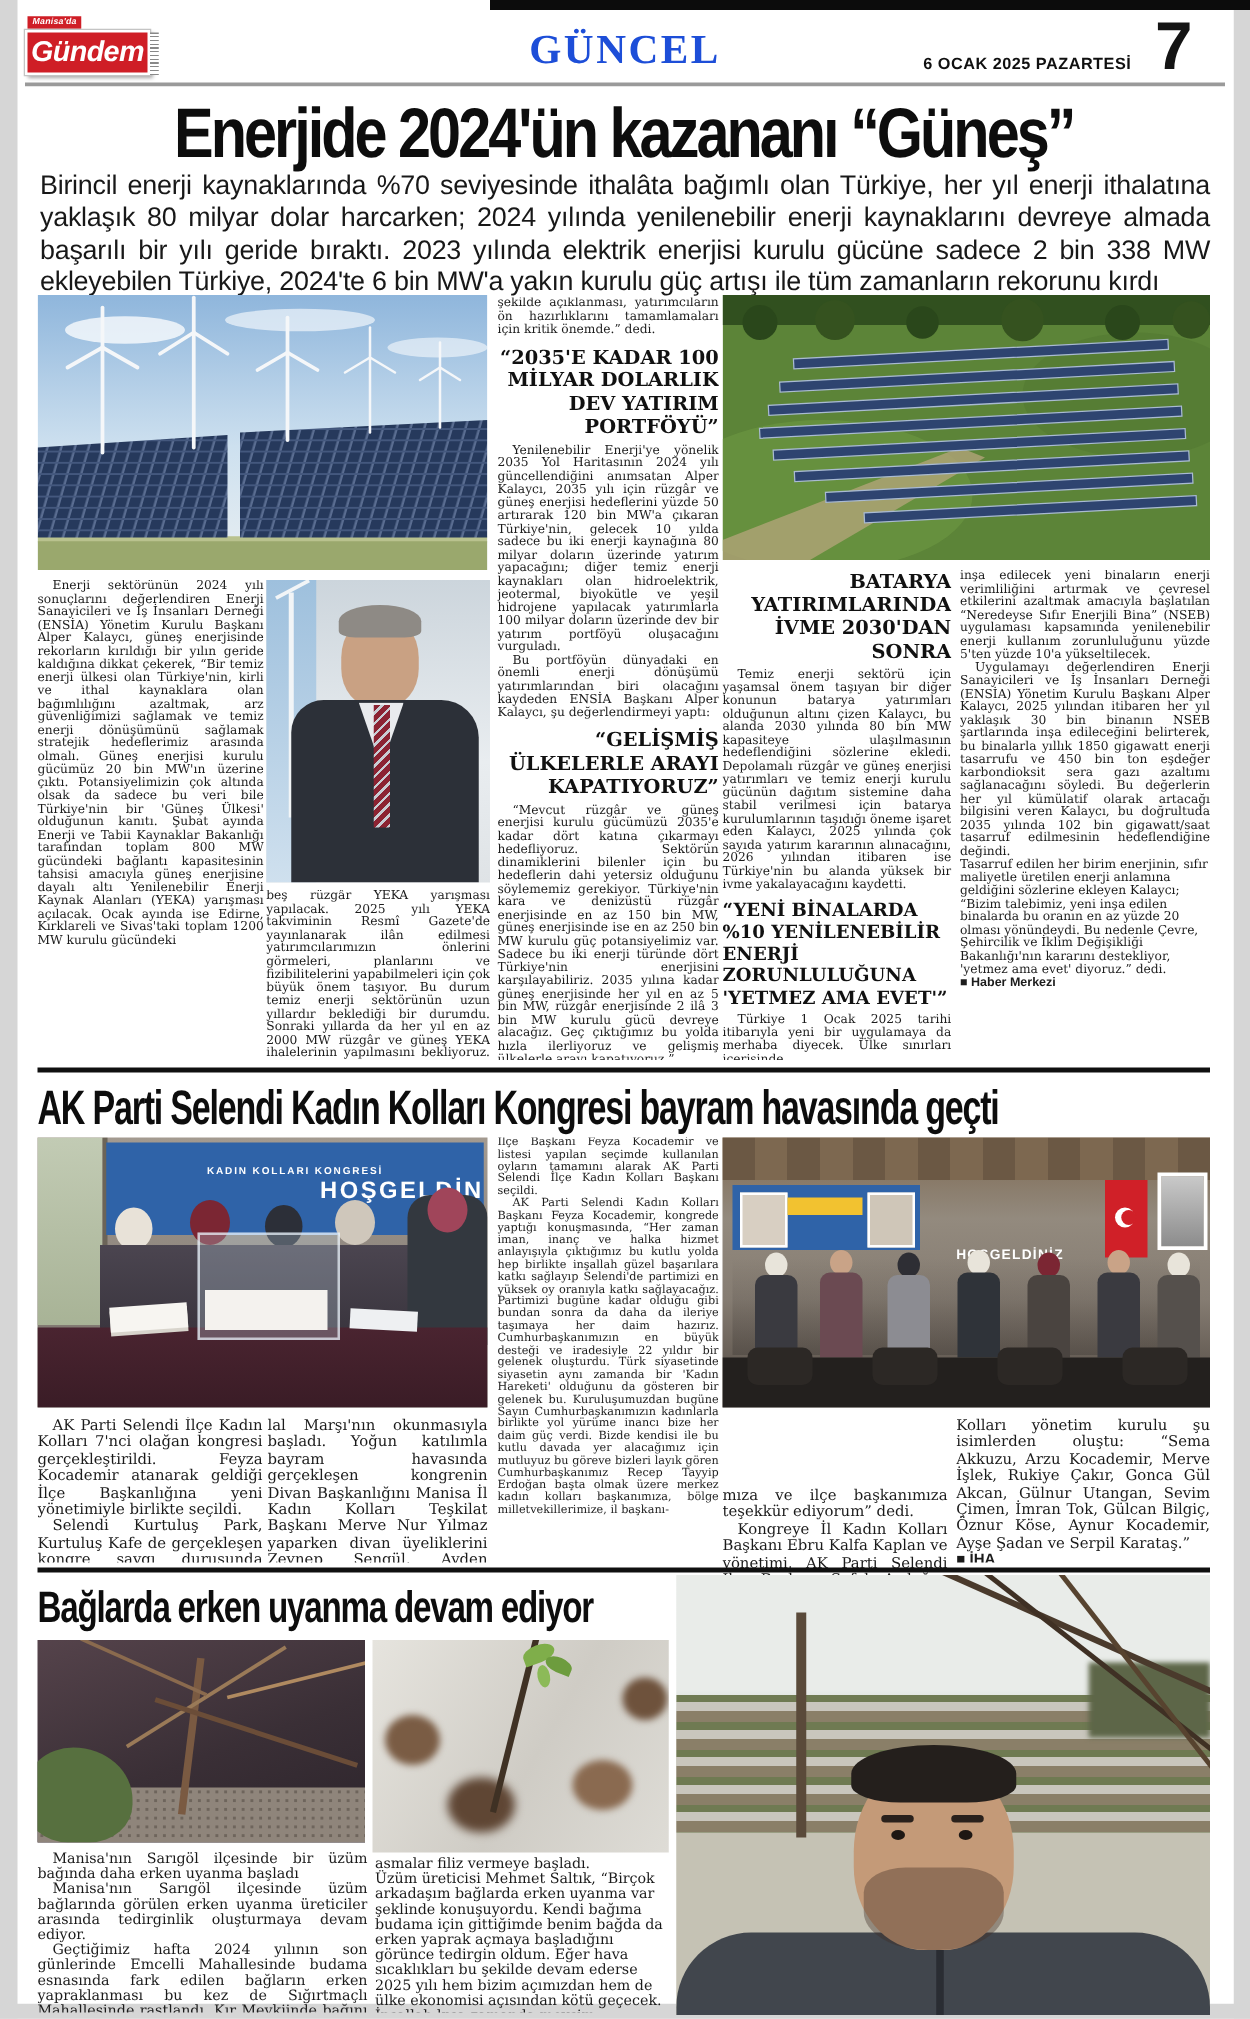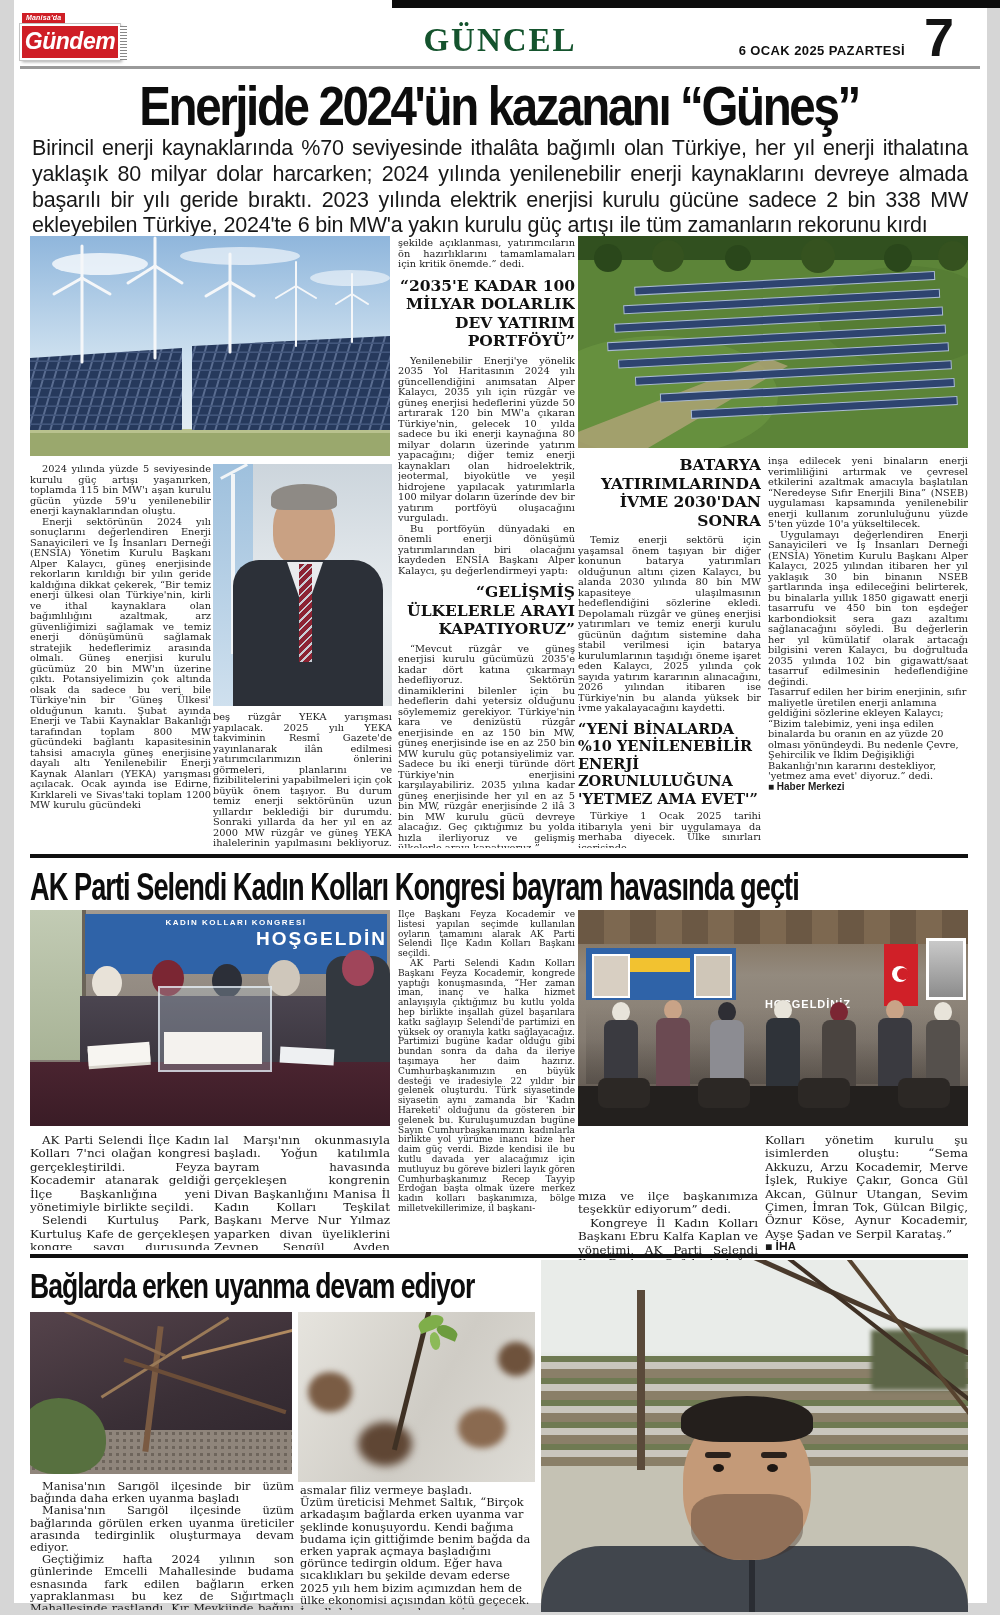--- a/index.html
+++ b/index.html
@@ -8,21 +8,21 @@
   .abs{position:absolute;}
   
   .edge{background:#d6d6d6;}
   .topbar{background:#0c0c0c;}
   
   .masthead-tag{background:#cf1e26;color:#fff;font:italic 700 7px/10px "Liberation Sans",sans-serif;
         padding:0 4px;letter-spacing:.2px;}
   .masthead{background:#cf1e26;border:2px solid #fff;box-shadow:0 0 0 1px #c4c4c4,2px 2px 3px rgba(0,0,0,.35);
         color:#fff;font:italic 800 23px/30px "Liberation Sans",sans-serif;text-align:center;letter-spacing:-.5px;}
   .masthead-strip{background:repeating-linear-gradient(0deg,#888 0 1px,#fff 1px 3px);}
-  .section-title{font:700 33px/36px "Liberation Serif",serif;letter-spacing:2px;text-align:center;color:#14532d;}
+  .section-title{font:700 33px/36px "Liberation Serif",serif;letter-spacing:2px;text-align:center;color:#1d4ed8;}
   .issue-date{font:700 13px/14px "Liberation Sans",sans-serif;letter-spacing:.4px;color:#101010;text-align:right;}
   .page-num{font:700 54px/54px "Liberation Sans",sans-serif;color:#141414;}
   .hdr-rule{background:#9a9a9a;}
   .black-rule{background:#101010;}
   
   .h1-main{font:700 50px/54px "Liberation Sans",sans-serif;letter-spacing:-2.5px;white-space:nowrap;
         text-align:center;color:#0d0d0d;transform:scale(.95,1.12);transform-origin:50% 0;}
   .h2-main{font:700 34px/37px "Liberation Sans",sans-serif;letter-spacing:-1.2px;white-space:nowrap;
         color:#0d0d0d;transform:scale(.8,1.14);transform-origin:0 0;}
   .h3-main{font:700 32px/36px "Liberation Sans",sans-serif;letter-spacing:-1.2px;white-space:nowrap;
@@ -158,21 +158,20 @@
     <div class="abs" style="left:18px;top:10px;width:4px;height:180px;background:#f2f5f7;"></div>
     <div class="abs" style="left:6px;top:6px;width:30px;height:3px;background:#f2f5f7;transform:rotate(-28deg);"></div>
     <div class="abs" style="left:60px;top:28px;width:62px;height:74px;border-radius:46% 46% 42% 42%;background:#c9a183;"></div>
     <div class="abs" style="left:58px;top:20px;width:66px;height:26px;border-radius:50% 50% 20% 20%;background:#8e8a85;"></div>
     <div class="abs" style="left:20px;top:96px;width:150px;height:146px;border-radius:26px 30px 0 0;background:#2c3038;"></div>
     <div class="abs" style="left:74px;top:98px;width:36px;height:52px;background:#e9ebee;clip-path:polygon(0 0,100% 0,50% 100%);"></div>
     <div class="abs" style="left:86px;top:100px;width:13px;height:98px;background:repeating-linear-gradient(135deg,#8c2332 0 4px,#c8cdd4 4px 6px);"></div>
   </div>
 
   <div class="abs bodycol" style="left:30px;top:464px;width:181px;height:384px;">
-    <p class="bp ind">2024 yılında yüzde 5 seviyesinde kurulu güç artışı yaşanırken, toplamda 115 bin MW'ı aşan kurulu gücün yüzde 59'u yenilenebilir enerji kaynaklarından oluştu.</p>
     <p class="bp ind">Enerji sektörünün 2024 yılı sonuçlarını değerlendiren Enerji Sanayicileri ve İş İnsanları Derneği (ENSİA) Yönetim Kurulu Başkanı Alper Kalaycı, güneş enerjisinde rekorların kırıldığı bir yılın geride kaldığına dikkat çekerek, “Bir temiz enerji ülkesi olan Türkiye'nin, kirli ve ithal kaynaklara olan bağımlılığını azaltmak, arz güvenliğimizi sağlamak ve temiz enerji dönüşümünü sağlamak stratejik hedeflerimiz arasında olmalı. Güneş enerjisi kurulu gücümüz 20 bin MW'ın üzerine çıktı. Potansiyelimizin çok altında olsak da sadece bu veri bile Türkiye'nin bir 'Güneş Ülkesi' olduğunun kanıtı. Şubat ayında Enerji ve Tabii Kaynaklar Bakanlığı tarafından toplam 800 MW gücündeki bağlantı kapasitesinin tahsisi amacıyla güneş enerjisine dayalı altı Yenilenebilir Enerji Kaynak Alanları (YEKA) yarışması açılacak. Ocak ayında ise Edirne, Kırklareli ve Sivas'taki toplam 1200 MW kurulu gücündeki</p>
   </div>
   <div class="abs bodycol" style="left:213px;top:712px;width:179px;height:136px;">
     <p class="bp">beş rüzgâr YEKA yarışması yapılacak. 2025 yılı YEKA takviminin Resmî Gazete'de yayınlanarak ilân edilmesi yatırımcılarımızın önlerini görmeleri, planlarını ve fizibilitelerini yapabilmeleri için çok büyük önem taşıyor. Bu durum temiz enerji sektörünün uzun yıllardır beklediği bir durumdu. Sonraki yıllarda da her yıl en az 2000 MW rüzgâr ve güneş YEKA ihalelerinin yapılmasını bekliyoruz. Birkaç yıllık takvimin hızlı bir</p>
   </div>
   <div class="abs bodycol" style="left:398px;top:238px;width:177px;height:610px;">
     <p class="bp">şekilde açıklanması, yatırımcıların ön hazırlıklarını tamamlamaları için kritik önemde.” dedi.</p>
     <h3 class="subhead">“2035'E KADAR 100 MİLYAR DOLARLIK DEV YATIRIM PORTFÖYÜ”</h3>
     <p class="bp ind">Yenilenebilir Enerji'ye yönelik 2035 Yol Haritasının 2024 yılı güncellendiğini anımsatan Alper Kalaycı, 2035 yılı için rüzgâr ve güneş enerjisi hedeflerini yüzde 50 artırarak 120 bin MW'a çıkaran Türkiye'nin, gelecek 10 yılda sadece bu iki enerji kaynağına 80 milyar doların üzerinde yatırım yapacağını; diğer temiz enerji kaynakları olan hidroelektrik, jeotermal, biyokütle ve yeşil hidrojene yapılacak yatırımlarla 100 milyar doların üzerinde dev bir yatırım portföyü oluşacağını vurguladı.</p>
     <p class="bp ind">Bu portföyün dünyadaki en önemli enerji dönüşümü yatırımlarından biri olacağını kaydeden ENSİA Başkanı Alper Kalaycı, şu değerlendirmeyi yaptı:</p>
@@ -190,21 +189,21 @@
     <p class="bp ind">Uygulamayı değerlendiren Enerji Sanayicileri ve İş İnsanları Derneği (ENSİA) Yönetim Kurulu Başkanı Alper Kalaycı, 2025 yılından itibaren her yıl yaklaşık 30 bin binanın NSEB şartlarında inşa edileceğini belirterek, bu binalarla yıllık 1850 gigawatt enerji tasarrufu ve 450 bin ton eşdeğer karbondioksit sera gazı azaltımı sağlanacağını söyledi. Bu değerlerin her yıl kümülatif olarak artacağı bilgisini veren Kalaycı, bu doğrultuda 2035 yılında 102 bin gigawatt/saat tasarruf edilmesinin hedeflendiğine değindi.</p>
     <p class="bp ind" style="display:inline;">Tasarruf edilen her birim enerjinin, sıfır maliyetle üretilen enerji anlamına geldiğini sözlerine ekleyen Kalaycı; “Bizim talebimiz, yeni inşa edilen binalarda bu oranın en az yüzde 20 olması yönündeydi. Bu nedenle Çevre, Şehircilik ve İklim Değişikliği Bakanlığı'nın kararını destekliyor, 'yetmez ama evet' diyoruz.” dedi.</p>
     <span class="byl">■ Haber Merkezi</span>
   </div>
 
   <div class="abs black-rule" style="left:30px;top:854px;width:938px;height:4px;"></div>
   <div class="abs h2-main" style="left:30px;top:866px;width:938px;">AK Parti Selendi Kadın Kolları Kongresi bayram havasında geçti</div>
 
   <div class="abs photo ph-ballot" style="left:30px;top:910px;width:360px;height:216px;">
     <div class="abs" style="left:0;top:0;width:52px;height:150px;background:linear-gradient(180deg,#c2cbb4,#a8b396);border-right:4px solid #6b6458;"></div>
-    <div class="abs banner-blue" style="left:55px;top:4px;width:302px;height:56px;padding-top:4px;">
+    <div class="abs banner-blue" style="left:55px;top:4px;width:302px;height:56px;padding-top:18px;">
       <div class="banner-small">KADIN KOLLARI KONGRESİ</div>
       <div class="banner-big">HOŞGELDİN</div>
     </div>
     <div class="abs head-c" style="left:62px;top:56px;width:30px;height:34px;background:#e8e2d8;"></div>
     <div class="abs head-c" style="left:122px;top:50px;width:32px;height:36px;background:#7b2633;"></div>
     <div class="abs head-c" style="left:182px;top:54px;width:30px;height:34px;background:#2c2f38;"></div>
     <div class="abs head-c" style="left:238px;top:50px;width:32px;height:36px;background:#cfc7bb;"></div>
     <div class="abs" style="left:50px;top:86px;width:250px;height:70px;background:linear-gradient(180deg,#4b4550,#3a353e);"></div>
     <div class="abs" style="left:296px;top:46px;width:64px;height:120px;background:#33383f;border-radius:18px 18px 0 0;"></div>
     <div class="abs head-c" style="left:312px;top:40px;width:32px;height:36px;background:#a0455a;"></div>

